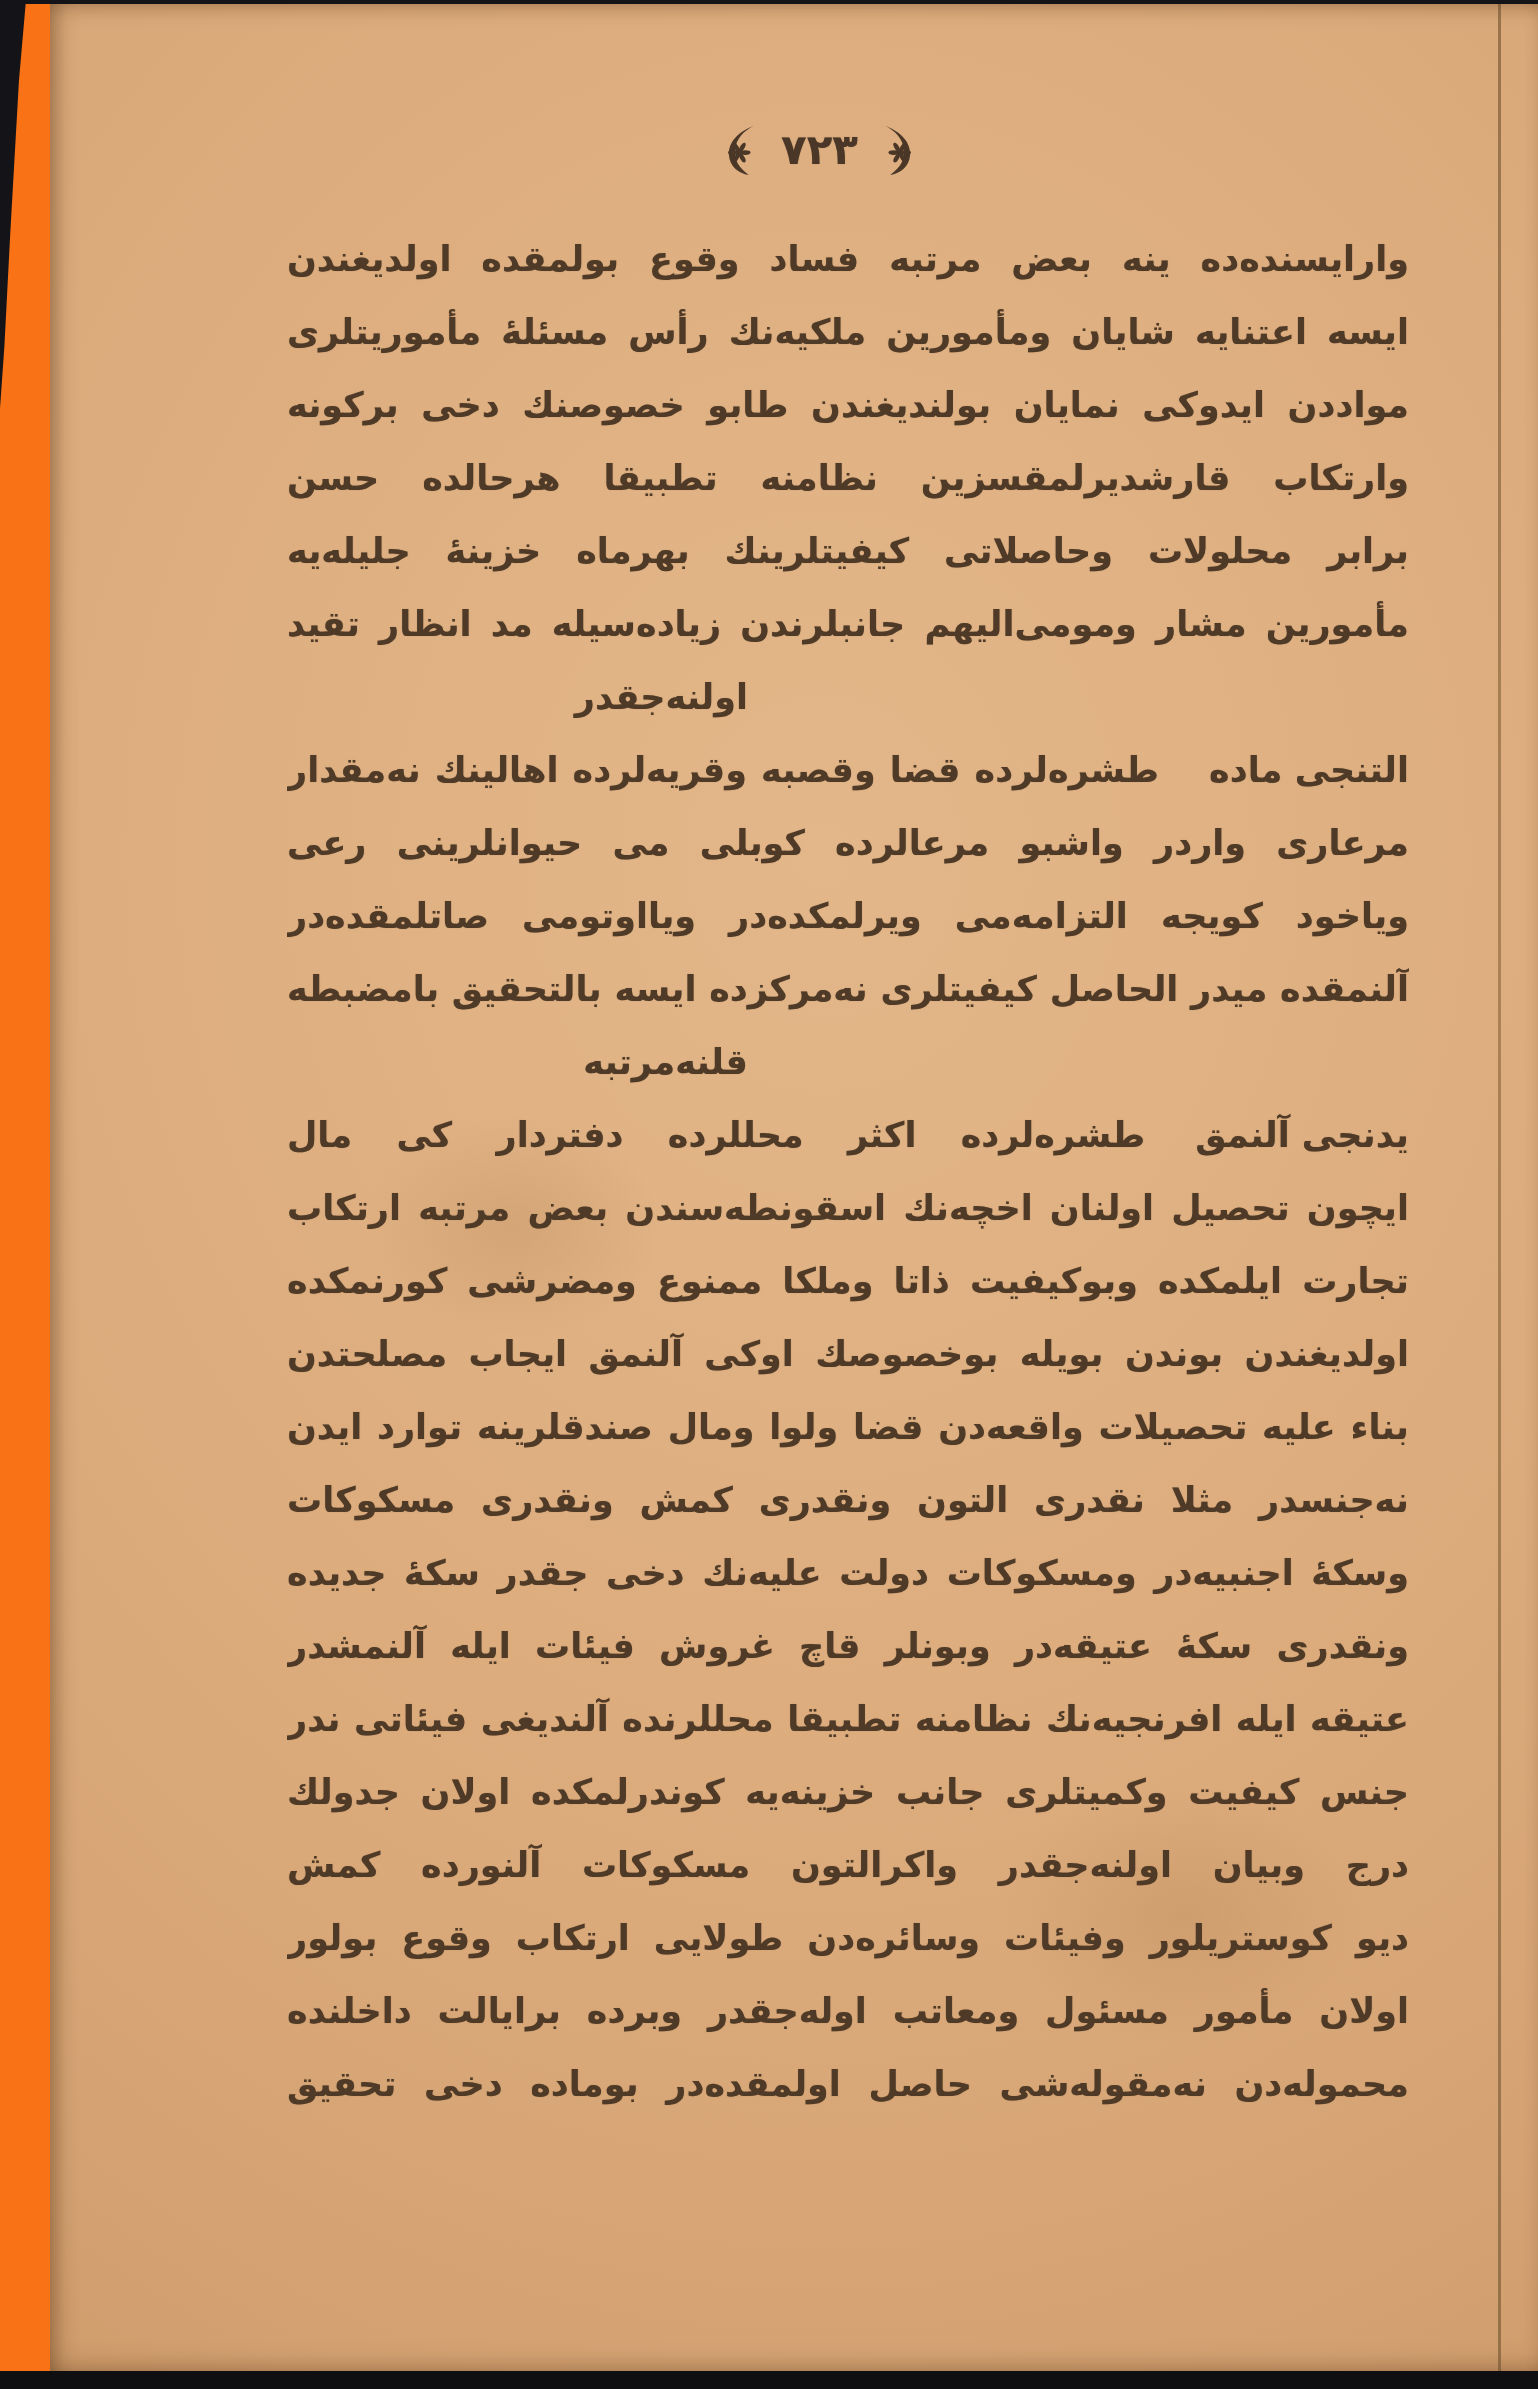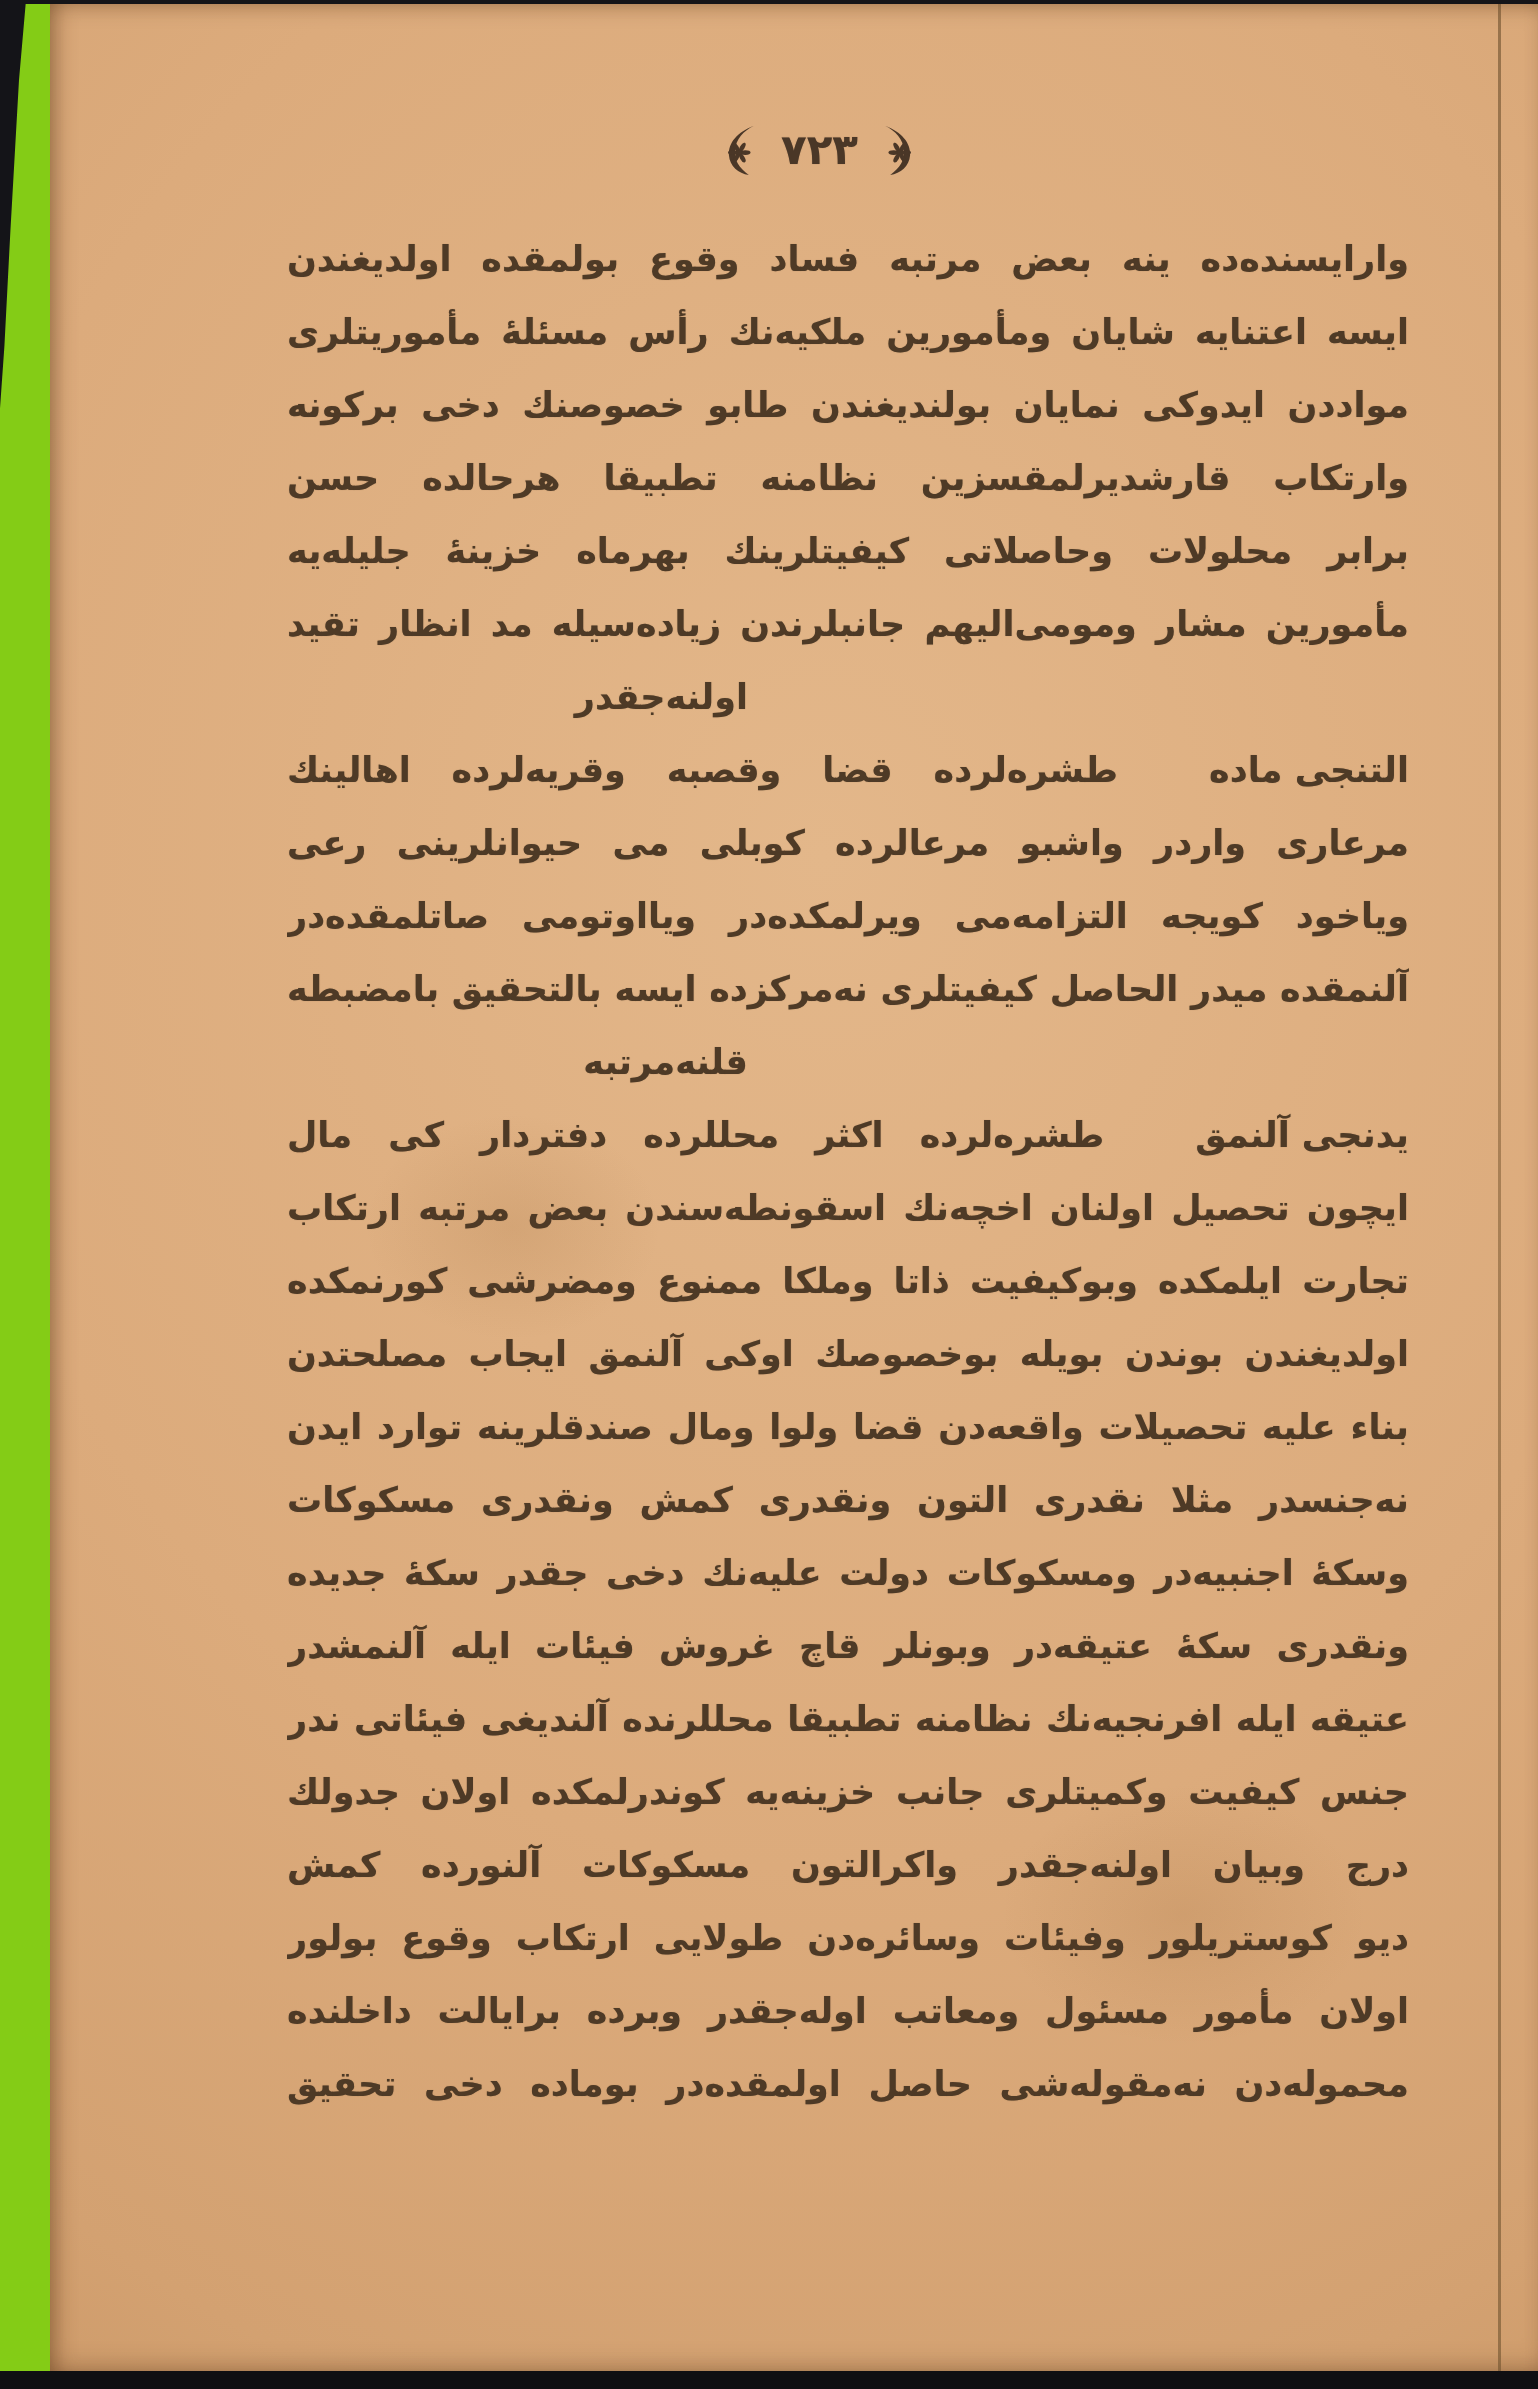--- a/index.html
+++ b/index.html
@@ -1,19 +1,19 @@
 <!DOCTYPE html>
 <html lang="ota" style="font-size:14px"><head>
 <meta charset="utf-8">
 <style>
   html,body { margin:0; padding:0; }
   body { background:#111114; font-family:"DejaVu Sans", sans-serif; }
   #screen {
     position:relative; width:1538px; height:2389px;
-    background:#84cc16; overflow:hidden;
+    background:#f97316; overflow:hidden;
   }
   
   .edge-band {
     position:absolute; left:0; top:3.5px; bottom:18px; width:57px;
     background:
       linear-gradient(90deg, rgba(61,38,20,.50), rgba(61,38,20,0) 72%),
       repeating-linear-gradient(90deg,
         #96turn 0, #9c6b3c 0 1.7px, #c1915f 1.7px 4.4px, #ad7a46 4.4px 7.8px, #caa06c 7.8px 11.3px);
   }
   
@@ -70,21 +70,21 @@
   .l {
     height:73px; line-height:73px; white-space:nowrap;
     text-align:justify; text-align-last:justify; -moz-text-align-last:justify;
     white-space:normal; overflow:hidden;
   }
   .closing {
     text-align:left; text-align-last:right; -moz-text-align-last:right;
     padding-right:661px;
   }
   .head-line { display:flex; align-items:stretch; }
-  .mada { flex:0 0 auto; line-height:73px;margin-left:41px; }
+  .mada { flex:0 0 auto; line-height:73px; }
   .hgap { flex:0 0 50px; }
   .rest {
     flex:1 1 auto; line-height:73px;
     text-align:justify; text-align-last:justify; -moz-text-align-last:justify;
   }
 </style>
 </head>
 <body>
 
 <div id="screen">

